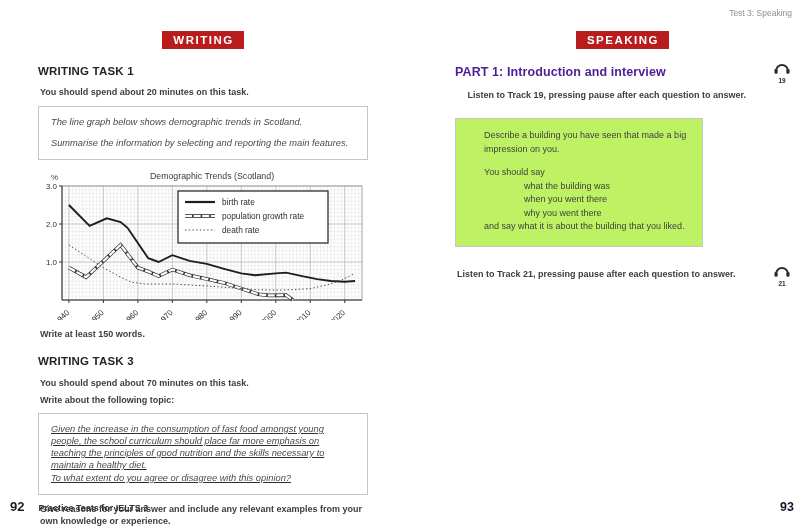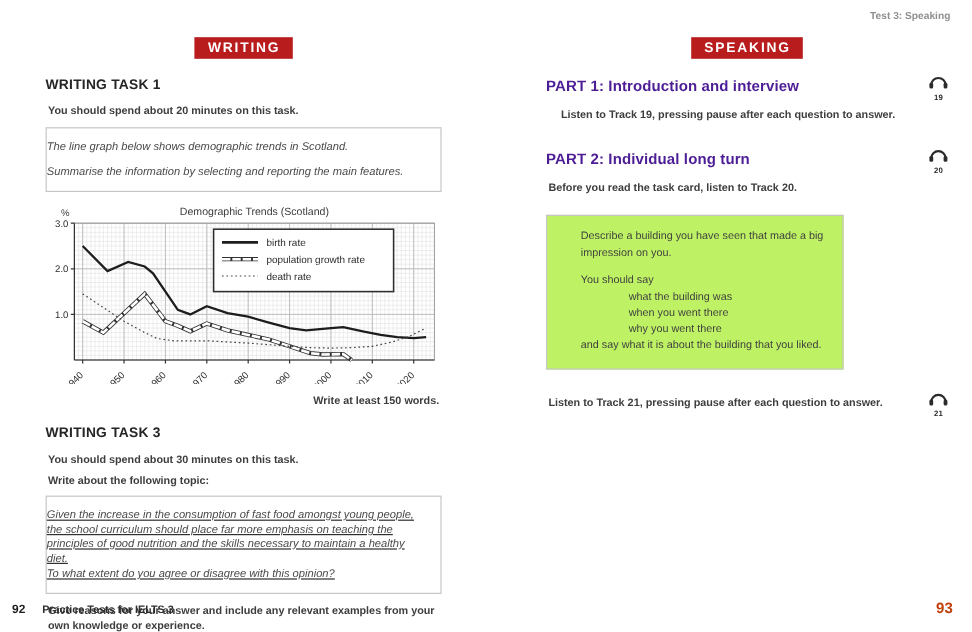--- a/index.html
+++ b/index.html
@@ -6,39 +6,39 @@
   body{
     width:810px;height:527px;position:relative;overflow:hidden;
     font-family:"Liberation Sans", sans-serif;color:#2f2f2f;
     -webkit-font-smoothing:antialiased;
   }
   .page{position:absolute;top:0;height:527px;}
   .page-left{left:38px;width:330px;}
   .page-right{left:455px;width:335px;}
 
   .running-head{
-    position:absolute;top:8px;right:18px;font-size:8.5px;font-weight:700;color:#8f8f8f;
+    position:absolute;top:8px;right:18px;font-size:8.5px;font-weight:400;color:#8f8f8f;
   }
 
   .banner{
     margin:31px auto 0 auto;width:max-content;background:#b91c1c;color:#fff;
     font-size:11.5px;font-weight:700;letter-spacing:1.5px;padding:3px 10px 3px 11px;
   }
 
   h2.task-title{
     margin:17px 0 0 0;font-size:11.5px;font-weight:700;color:#252525;letter-spacing:.2px;
   }
   h2.part-title{
     margin:0;font-size:12.5px;font-weight:700;color:#4c1d95;letter-spacing:.1px;
   }
   p.instr{
     margin:2px;font-size:9px;font-weight:700;color:#3d3d3d;line-height:12px;
   }
   .prompt-box{
-    border:1px solid #c6c6c6;background:#fff;padding:9px 12px 10px 0;
+    border:1px solid #c6c6c6;background:#fff;padding:9px 12px 10px 12px;
   }
   .prompt-box p{
     margin:0;font-style:italic;font-size:9.3px;color:#4a4a4a;line-height:12px;font-weight:400;
   }
 
   
   .chart-wrap{margin-top:10px;width:330px;height:150px;position:relative;}
   .chart-wrap svg{display:block;}
 
   
@@ -51,24 +51,24 @@
     border:1px solid #c6c6c6;background:#bef264;padding:10px 12px 12px 28px;width:206px;
   }
   .task-card p{margin:0;font-size:9px;color:#3f3f3f;line-height:13.5px;font-weight:400;}
   .task-card p.indent{padding-left:40px;}
   .task-card p.spacer-after{margin-bottom:10px;}
 
   
   .footer-left{
     position:absolute;left:10px;bottom:13px;display:flex;align-items:baseline;
   }
-  .footer-left .pagenum{font-size:10px;font-weight:700;color:#1e1e1e;}
+  .footer-left .pagenum{font-size:13px;font-weight:700;color:#1e1e1e;}
   .footer-left .booktitle{font-size:9px;font-weight:700;color:#2e2e2e;margin-left:14px;}
   .footer-right{
-    position:absolute;right:16px;bottom:13px;font-size:12.5px;font-weight:700;color:#c2410c;
+    position:absolute;right:16px;bottom:13px;font-size:12.5px;font-weight:700;color:#0f172a;
   }
 </style>
 </head>
 <body>
 
 <div class="running-head">Test 3: Speaking</div>
 
 <div class="page page-left">
 
   <div class="banner">WRITING</div>
@@ -252,25 +252,25 @@
         <line x1="147" y1="32" x2="177" y2="32" stroke="#1d1d1d" stroke-width="2.2"></line>
         <text x="184" y="35" font-size="8.3" fill="#2c2c2c" font-family="Liberation Sans, sans-serif">birth rate</text>
         <line x1="147" y1="46" x2="177" y2="46" stroke="#333" stroke-width="3.6"></line>
         <line x1="147" y1="46" x2="177" y2="46" stroke="#fff" stroke-width="2.2" stroke-dasharray="7 1.6"></line>
         <text x="184" y="49" font-size="8.3" fill="#2c2c2c" font-family="Liberation Sans, sans-serif">population growth rate</text>
         <line x1="147" y1="60" x2="177" y2="60" stroke="#444" stroke-width="1" stroke-dasharray="1.4 2.3"></line>
         <text x="184" y="63" font-size="8.3" fill="#2c2c2c" font-family="Liberation Sans, sans-serif">death rate</text>
       </svg>
     </div>
 
-  <p class="instr" style="margin-top:8px;text-align:right;">Write at least 150 words.</p>
+  <p class="instr" style="margin-top:8px;">Write at least 150 words.</p>
 
   <h2 class="task-title" style="margin-top:15px;">WRITING TASK 3</h2>
 
-  <p class="instr" style="margin-top:10px;">You should spend about 30 minutes on this task.</p>
+  <p class="instr" style="margin-top:10px;">You should spend about 70 minutes on this task.</p>
 
   <p class="instr" style="margin-top:5px;">Write about the following topic:</p>
 
   <div class="prompt-box" style="margin-top:7px;text-decoration:underline;">
     <p>Given the increase in the consumption of fast food amongst young people, the school curriculum should place far more emphasis on teaching the principles of good nutrition and the skills necessary to maintain a healthy diet.</p>
     <p style="margin-top:1px;">To what extent do you agree or disagree with this opinion?</p>
   </div>
 
   <p class="instr" style="margin-top:8px;">Give reasons for your answer and include any relevant examples from your own knowledge or experience.</p>
 
@@ -291,32 +291,20 @@
     <div class="headphone">
       <svg viewBox="0 0 24 18" width="18" height="14">
         <path d="M4 13 A8 8 0 0 1 20 13" fill="none" stroke="#2b2b2b" stroke-width="2.4"></path>
         <rect x="2" y="10.2" width="4.2" height="6.6" rx="1.7" fill="#2b2b2b"></rect>
         <rect x="17.8" y="10.2" width="4.2" height="6.6" rx="1.7" fill="#2b2b2b"></rect>
       </svg>
       <span class="tracknum">19</span>
     </div>
   </div>
 
-  <div class="part-block" style="margin-top:25px;">
-    <h2 class="part-title">PART 2: Individual long turn</h2>
-    <p class="instr" style="margin-top:10px;">Before you read the task card, listen to Track 20.</p>
-    <div class="headphone">
-      <svg viewBox="0 0 24 18" width="18" height="14">
-        <path d="M4 13 A8 8 0 0 1 20 13" fill="none" stroke="#2b2b2b" stroke-width="2.4"></path>
-        <rect x="2" y="10.2" width="4.2" height="6.6" rx="1.7" fill="#2b2b2b"></rect>
-        <rect x="17.8" y="10.2" width="4.2" height="6.6" rx="1.7" fill="#2b2b2b"></rect>
-      </svg>
-      <span class="tracknum">20</span>
-    </div>
-  </div>
 
   <div class="task-card" style="margin-top:17px;">
     <p class="spacer-after">Describe a building you have seen that made a big impression on you.</p>
     <p>You should say</p>
     <p class="indent">what the building was</p>
     <p class="indent">when you went there</p>
     <p class="indent">why you went there</p>
     <p>and say what it is about the building that you liked.</p>
   </div>
 

